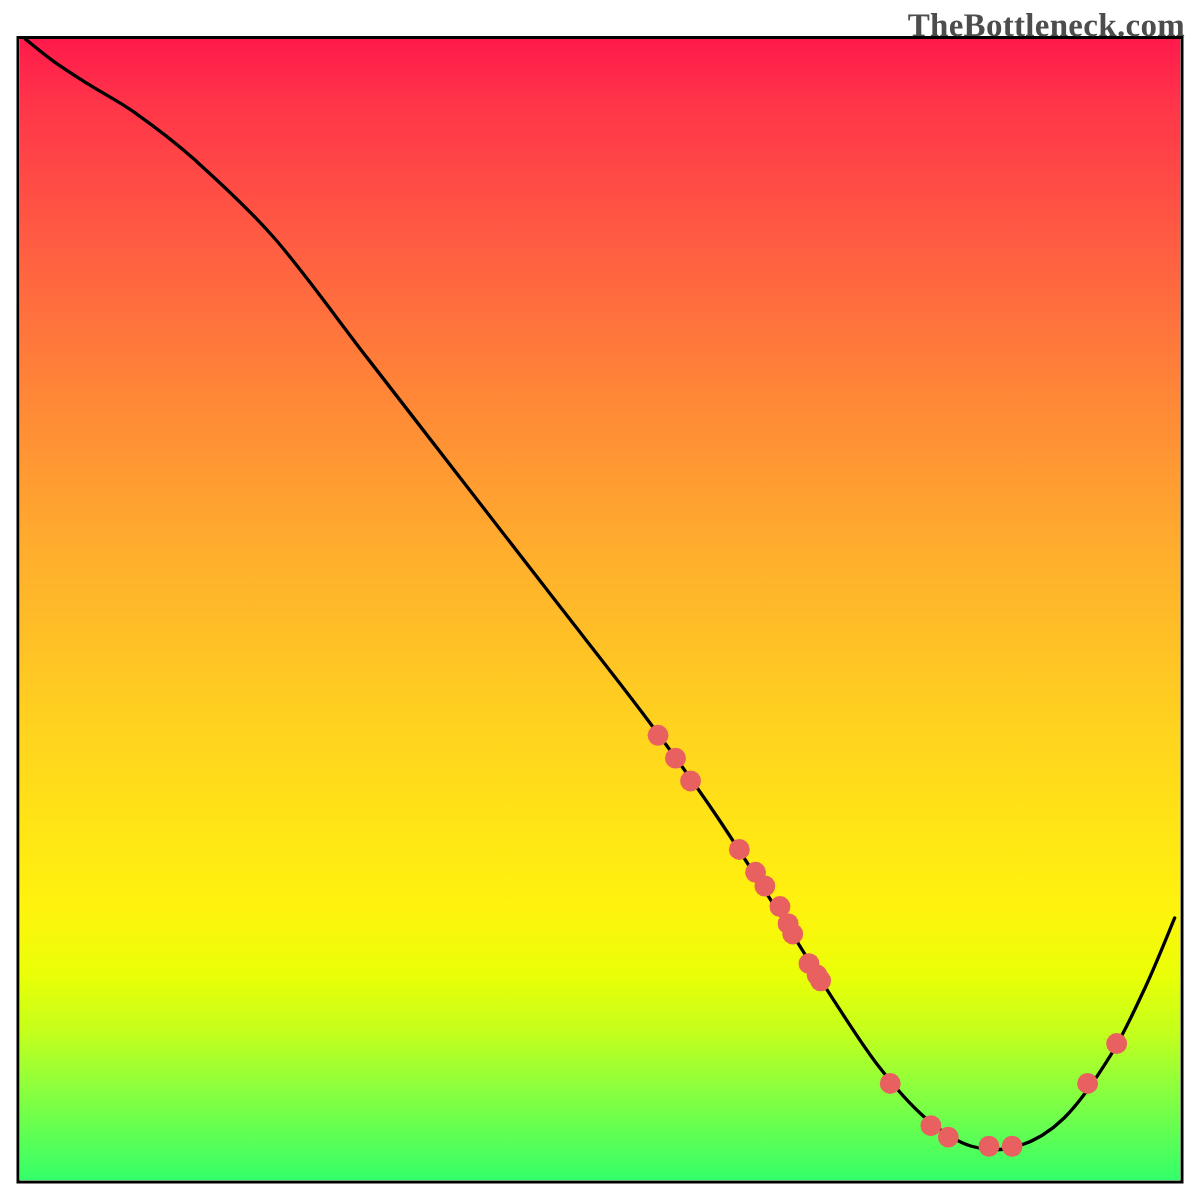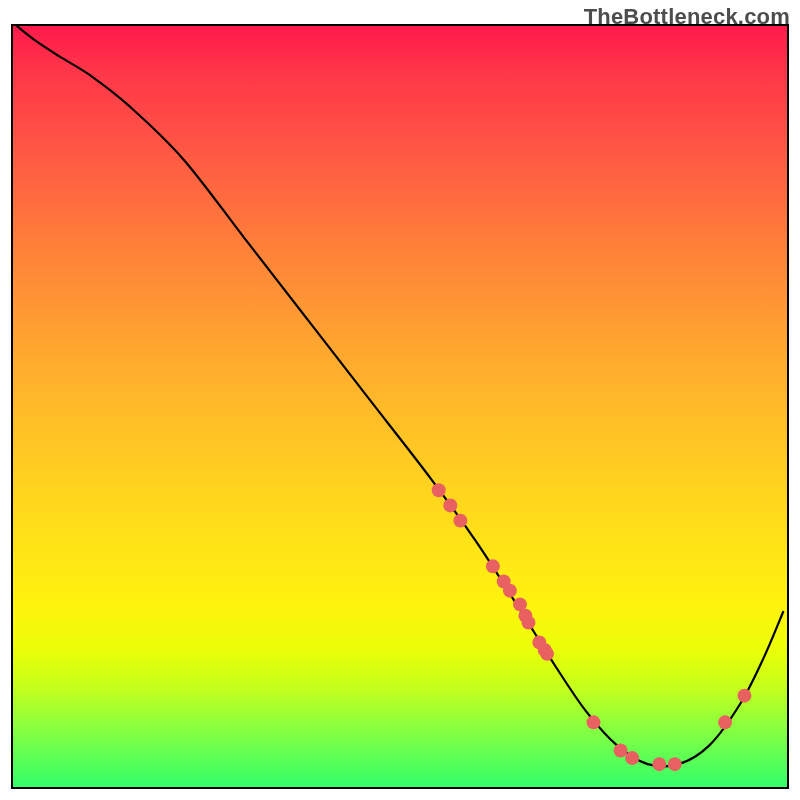--- a/index.html
+++ b/index.html
@@ -8,20 +8,21 @@
     width: 800px;
     height: 800px;
     overflow: hidden;
     background: #ffffff;
     font-family: Arial, Helvetica, sans-serif;
   }
   .wrapper {
     position: relative;
     width: 800px;
     height: 800px;
+    font-family: Liberation Serif, serif;
   }
   .watermark {
     position: absolute;
     top: 4px;
     right: 10px;
     font-size: 22px;
     font-weight: 600;
     color: #4d4d4d;
     letter-spacing: 0.2px;
     z-index: 20;

